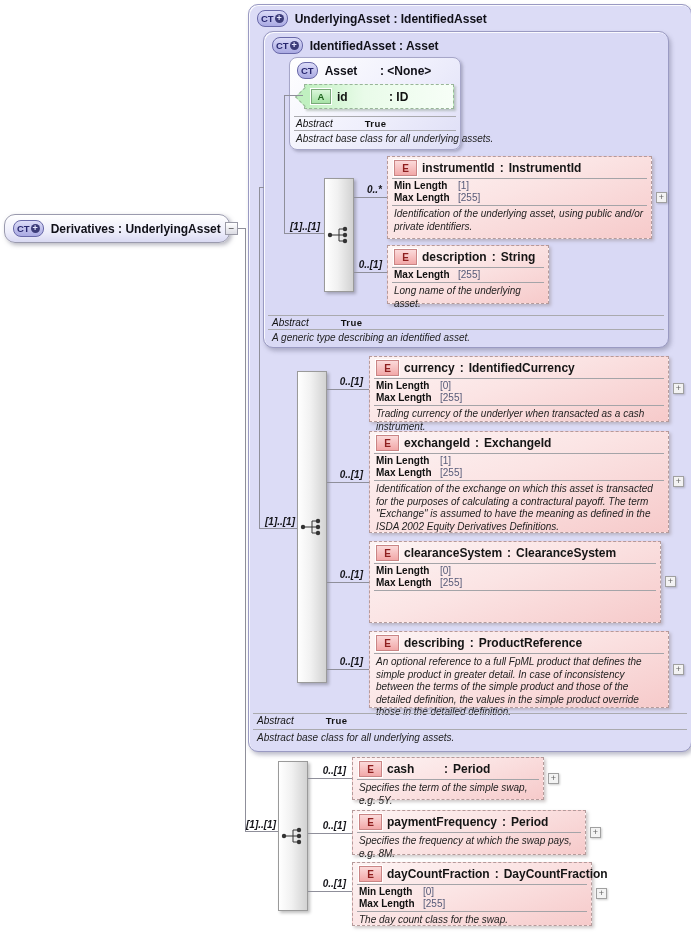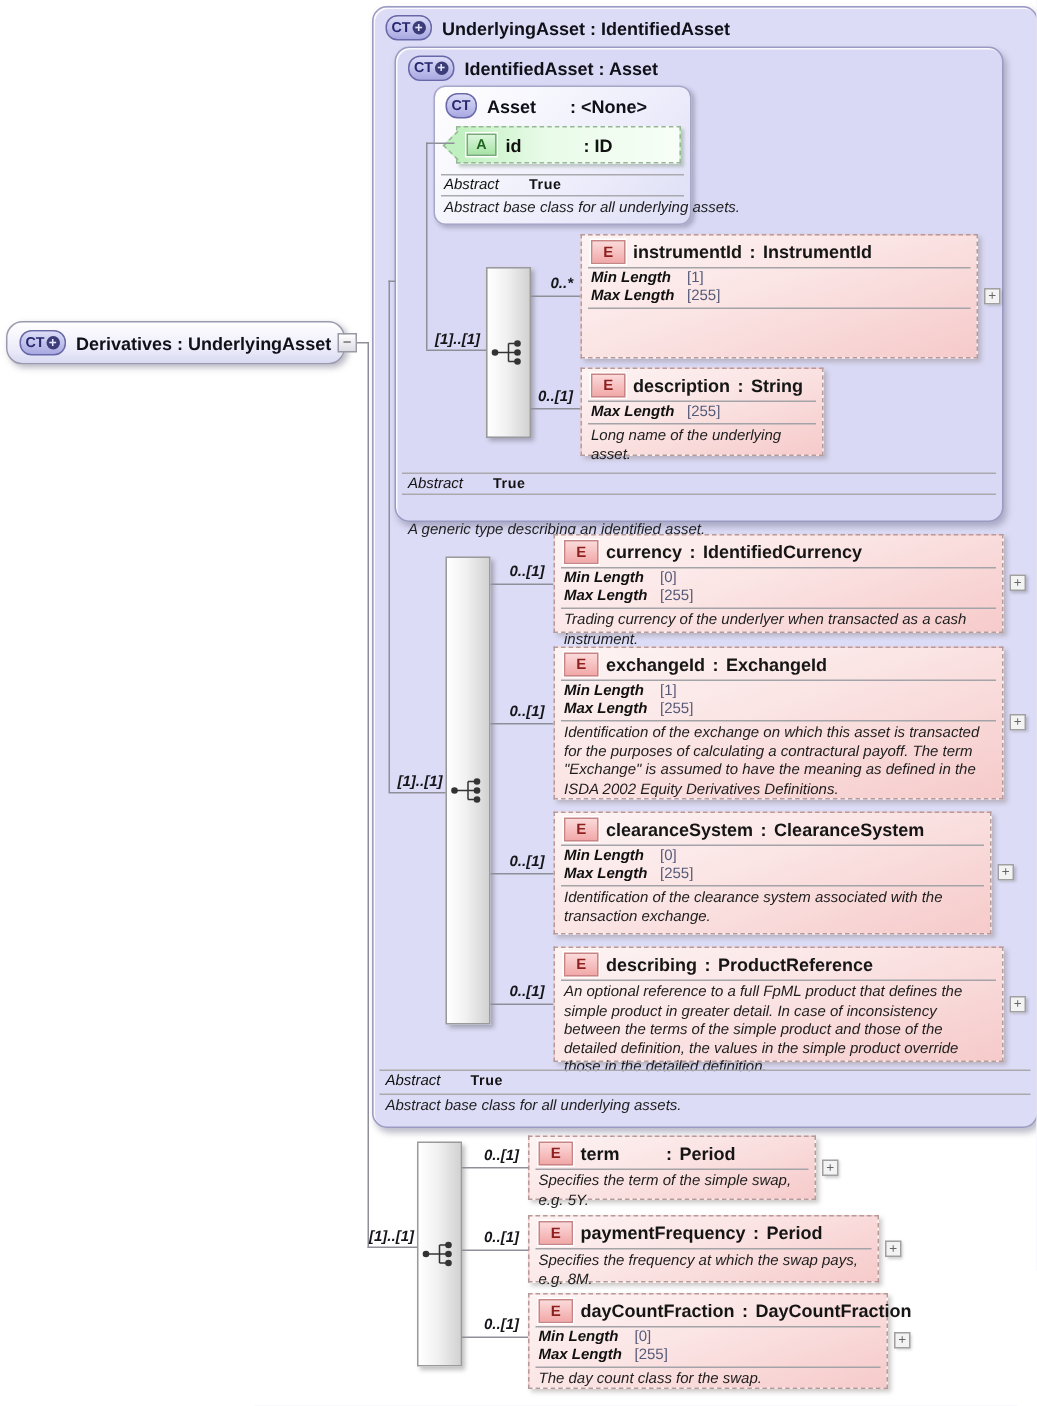--- a/index.html
+++ b/index.html
@@ -44,41 +44,41 @@
       background:linear-gradient(160deg,#fdf4f4 0%,#fbe4e4 45%,#f6caca 100%);
       box-shadow:2px 2px 3px rgba(135,120,120,.4);}
   .el-title{display:flex;align-items:center;gap:5px;padding:3px 6px 2px;font-weight:bold;
             font-size:12px;color:#151515;white-space:nowrap;}
   .badge-e{width:21px;height:14px;flex:none;background:linear-gradient(#fbdada,#f2a8a8);
            border:1px solid #c98585;box-shadow:0 0 0 1px #fff;color:#8e1f1f;font-size:10px;
            font-weight:bold;display:flex;align-items:center;justify-content:center;}
   .sep{border-top:1px solid #a4a4a8;margin:0 4px;}
   .facets{padding:1px 6px;}
   .facet{display:flex;font-size:10px;line-height:12px;}
-  .f-label{font-style:italic;font-weight:bold;min-width:64px;color:#101010;}
+  .f-label{font-weight:bold;min-width:64px;color:#101010;}
   .f-val{color:#555a78;}
   .doc{padding:2px 6px 3px;font-style:italic;font-size:10px;line-height:12.5px;color:#1d1d1d;}
   .expand{position:absolute;right:-16px;top:50%;margin-top:-6px;width:11px;height:11px;
           border:1px solid #a0a0a0;background:#f3f3f3;color:#666;font-size:9px;line-height:9px;
           text-align:center;box-sizing:border-box;box-shadow:1px 1px 2px rgba(0,0,0,.2);}
 
   
   .attr{position:absolute;border:1px dashed #98b598;box-sizing:border-box;
         background:linear-gradient(90deg,#c0f0c0 0%,#e9fbe9 40%,#f7fef7 100%);
         box-shadow:2px 2px 2px rgba(120,140,120,.4);
         display:flex;align-items:center;gap:6px;padding:0 6px;font-weight:bold;font-size:12px;color:#111;}
   .attr::before{content:"";position:absolute;left:-7px;top:50%;width:13px;height:13px;
         transform:translateY(-50%) rotate(45deg);background:#c0f0c0;
         border-left:1px dashed #98b598;border-bottom:1px dashed #98b598;}
   .badge-a{width:18px;height:13px;flex:none;background:linear-gradient(#daf6da,#a6e3a6);
            border:1px solid #7aa87a;box-shadow:0 0 0 1px #fff;color:#1e641e;font-size:9.5px;
            font-weight:bold;display:flex;align-items:center;justify-content:center;z-index:1;}
 
   
-  .meta{position:absolute;font-size:10px;display:flex;gap:20px;padding:0 2px;color:#111;}
+  .meta{position:absolute;font-size:10px;display:flex;gap:32px;padding:0 2px;color:#111;}
   .meta-label{font-style:italic;}
   .meta-val{font-weight:bold;font-size:9.5px;letter-spacing:.4px;}
   .docline{position:absolute;font-style:italic;font-size:10px;color:#1d1d1d;white-space:nowrap;}
 
   
   .seqbar{position:absolute;border:1px solid #9a9a9a;box-sizing:border-box;
           background:linear-gradient(90deg,#ffffff 0%,#f1f1f1 45%,#d2d2d2 100%);
           box-shadow:2px 2px 3px rgba(0,0,0,.25);display:flex;align-items:center;justify-content:center;}
 
   .nw{min-width:52px;}
@@ -177,20 +177,21 @@
           <div class="facet">
               <span class="f-label">Min Length</span>
               <span class="f-val">[1]</span>
             </div>
           <div class="facet">
               <span class="f-label">Max Length</span>
               <span class="f-val">[255]</span>
             </div>
         </div>
         <div class="sep"></div>
+        <div class="doc">Identification of the underlying asset, using public and/or private identifiers.</div>
         <div class="expand">+</div>
       </div>
 
       <div class="el" style="left:123px;top:213px;width:162px;height:59px;">
         <div class="el-title">
           <span class="badge-e">E</span>
           <span>description</span>
           <span class="colon">:</span>
           <span class="el-type">String</span>
         </div>
@@ -204,21 +205,21 @@
         <div class="sep"></div>
         <div class="doc">Long name of the underlying asset.</div>
       </div>
 
       <div class="hl" style="left:4px;top:283px;width:396px;background:#aaaaae;"></div>
       <div class="meta" style="left:6px;top:285px;">
         <span class="meta-label">Abstract</span>
         <span class="meta-val">True</span>
       </div>
       <div class="hl" style="left:4px;top:297px;width:396px;background:#aaaaae;"></div>
-      <div class="docline" style="left:8px;top:316px;font-style:italic;">A generic type describing an identified asset.</div>
+      <div class="docline" style="left:8px;top:300px;font-style:italic;">A generic type describing an identified asset.</div>
     </div>
 
     <div class="hl" style="left:10px;top:182px;width:5px;"></div>
     <div class="vl" style="left:10px;top:182px;height:341px;"></div>
     <div class="hl" style="left:10px;top:523px;width:38px;"></div>
     <div class="card" style="left:16px;top:511px;width:34px;text-align:left;">[1]..[1]</div>
 
     <div class="seqbar" style="left:48px;top:366px;width:30px;height:312px;">
       <svg width="26" height="22" viewBox="0 0 26 22">
         <circle cx="4" cy="11" r="2.2" fill="#333"></circle>
@@ -300,21 +301,20 @@
         <div class="facet">
             <span class="f-label">Min Length</span>
             <span class="f-val">[0]</span>
           </div>
         <div class="facet">
             <span class="f-label">Max Length</span>
             <span class="f-val">[255]</span>
           </div>
       </div>
       <div class="sep"></div>
-      <div class="doc">Identification of the clearance system associated with the transaction exchange.</div>
       <div class="expand">+</div>
     </div>
 
     <div class="el" style="left:120px;top:626px;width:300px;height:77px;">
       <div class="el-title">
         <span class="badge-e">E</span>
         <span>describing</span>
         <span class="colon">:</span>
         <span class="el-type">ProductReference</span>
       </div>
@@ -349,21 +349,21 @@
   <div class="hl" style="left:308px;top:778px;width:44px;"></div>
   <div class="card" style="left:314px;top:765px;width:32px;">0..[1]</div>
   <div class="hl" style="left:308px;top:833px;width:44px;"></div>
   <div class="card" style="left:314px;top:820px;width:32px;">0..[1]</div>
   <div class="hl" style="left:308px;top:891px;width:44px;"></div>
   <div class="card" style="left:314px;top:878px;width:32px;">0..[1]</div>
 
   <div class="el" style="left:352px;top:757px;width:192px;height:43px;">
     <div class="el-title">
       <span class="badge-e">E</span>
-      <span class="nw">term</span>
+      <span class="nw">cash</span>
       <span class="colon">:</span>
       <span class="el-type">Period</span>
     </div>
     <div class="sep"></div>
     <div class="doc">Specifies the term of the simple swap, e.g. 5Y.</div>
     <div class="expand">+</div>
   </div>
 
   <div class="el" style="left:352px;top:810px;width:234px;height:45px;">
     <div class="el-title">

